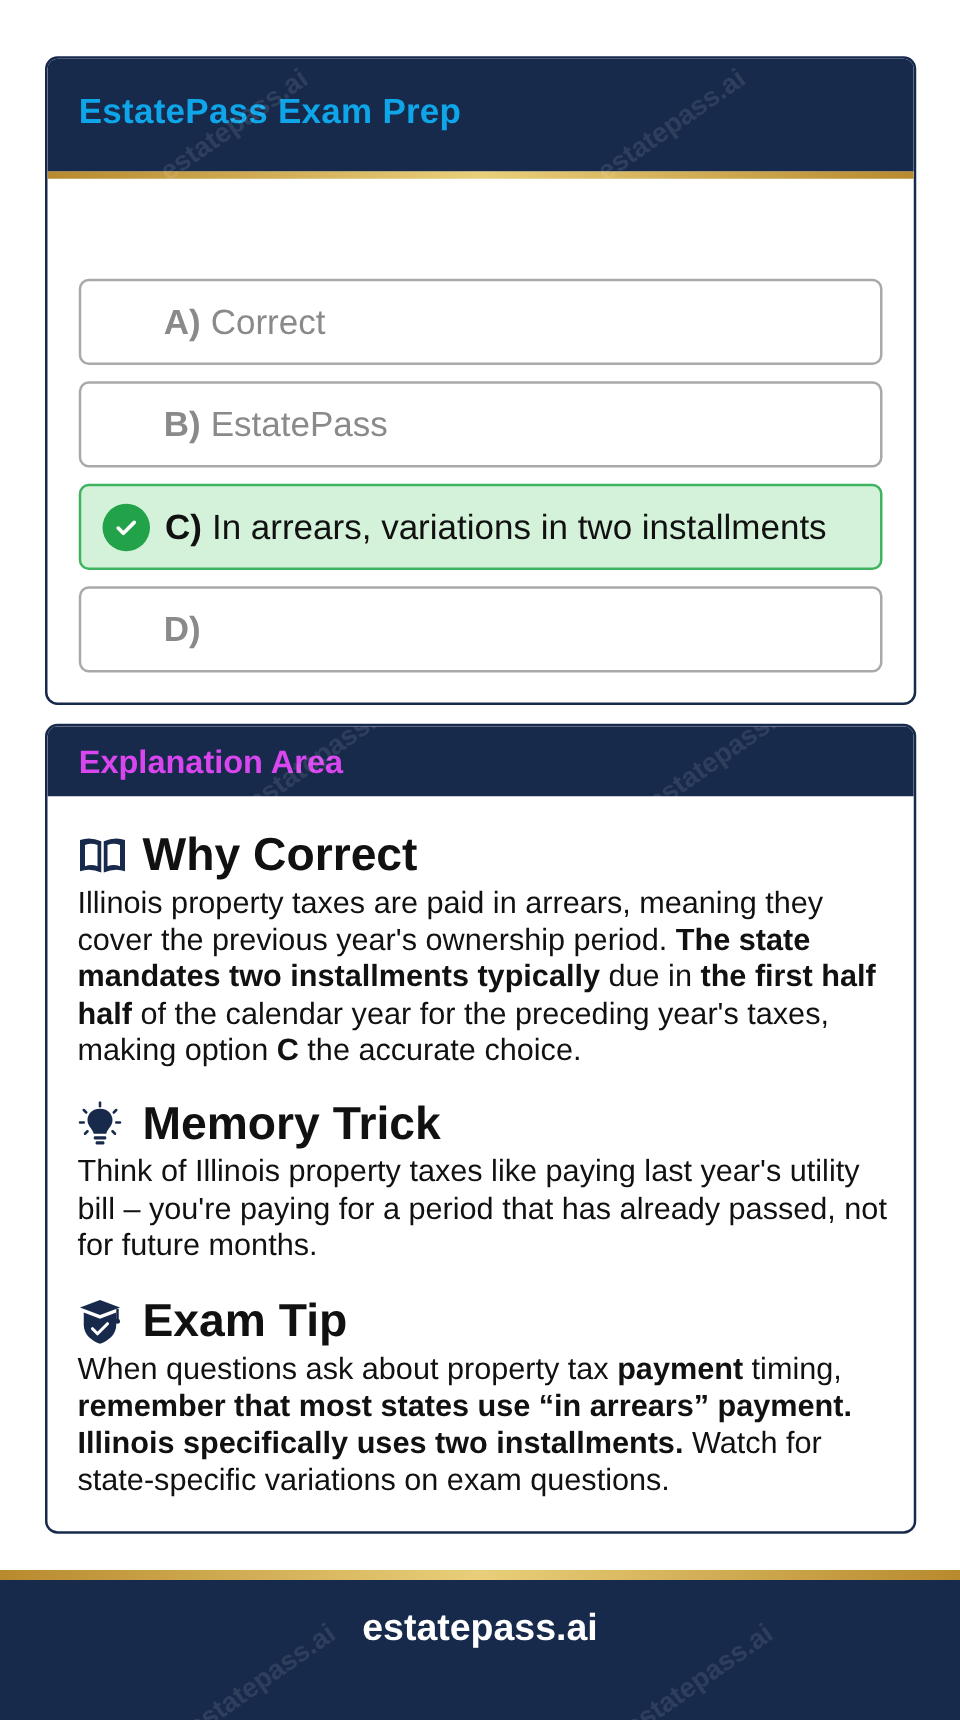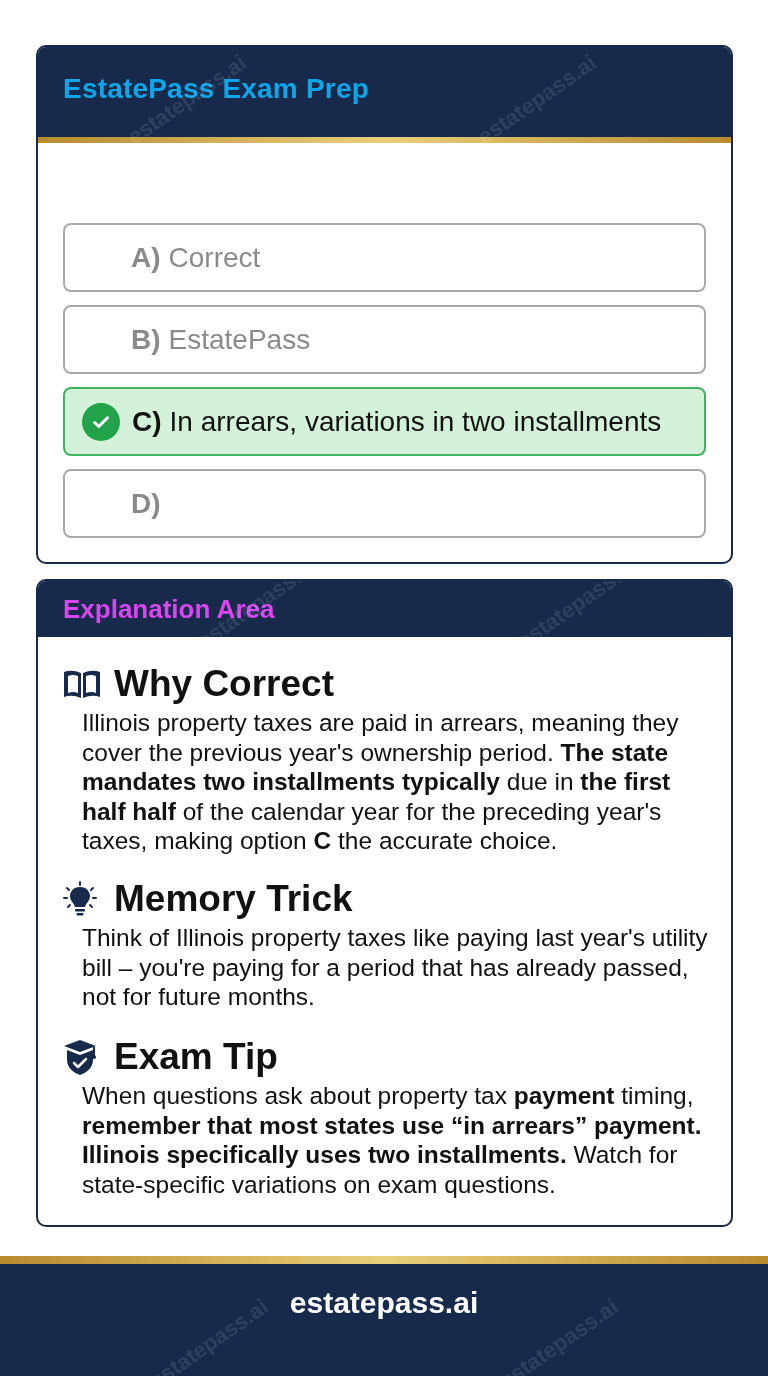--- a/index.html
+++ b/index.html
@@ -57,21 +57,21 @@
   }
 
   .explain-card .card-header { height: 56px; }
   .explain-title {
     position: absolute; left: 25px; top: 13px; font-size: 26px; font-weight: 700; color: #d946ef;
   }
   .section { position: absolute; left: 24px; width: 650px; }
   .section-head { display: flex; align-items: center; height: 36px; }
   .section-head .icon { width: 42px; height: 34px; display: flex; align-items: center; justify-content: flex-start; }
   .section-title { font-size: 37px; font-weight: 700; color: #111; margin-left: 10px; }
-  .section-body { font-size: 24.5px; line-height: 29.5px; color: #111; margin-top: 6px; margin-left: 20px; }
+  .section-body { font-size: 24.5px; line-height: 29.5px; color: #111; margin-top: 6px; }
   .section-body b { font-weight: 700; }
 
   .footer {
     position: absolute; left: 0; top: 1256px; width: 768px; height: 120px;
     background: #172a4b;
   }
   .footer .gold-bar { height: 8px; }
   .footer-brand {
     position: absolute; left: 0; width: 768px; top: 30px; text-align: center;
     font-size: 30px; font-weight: 700; color: #fff;

